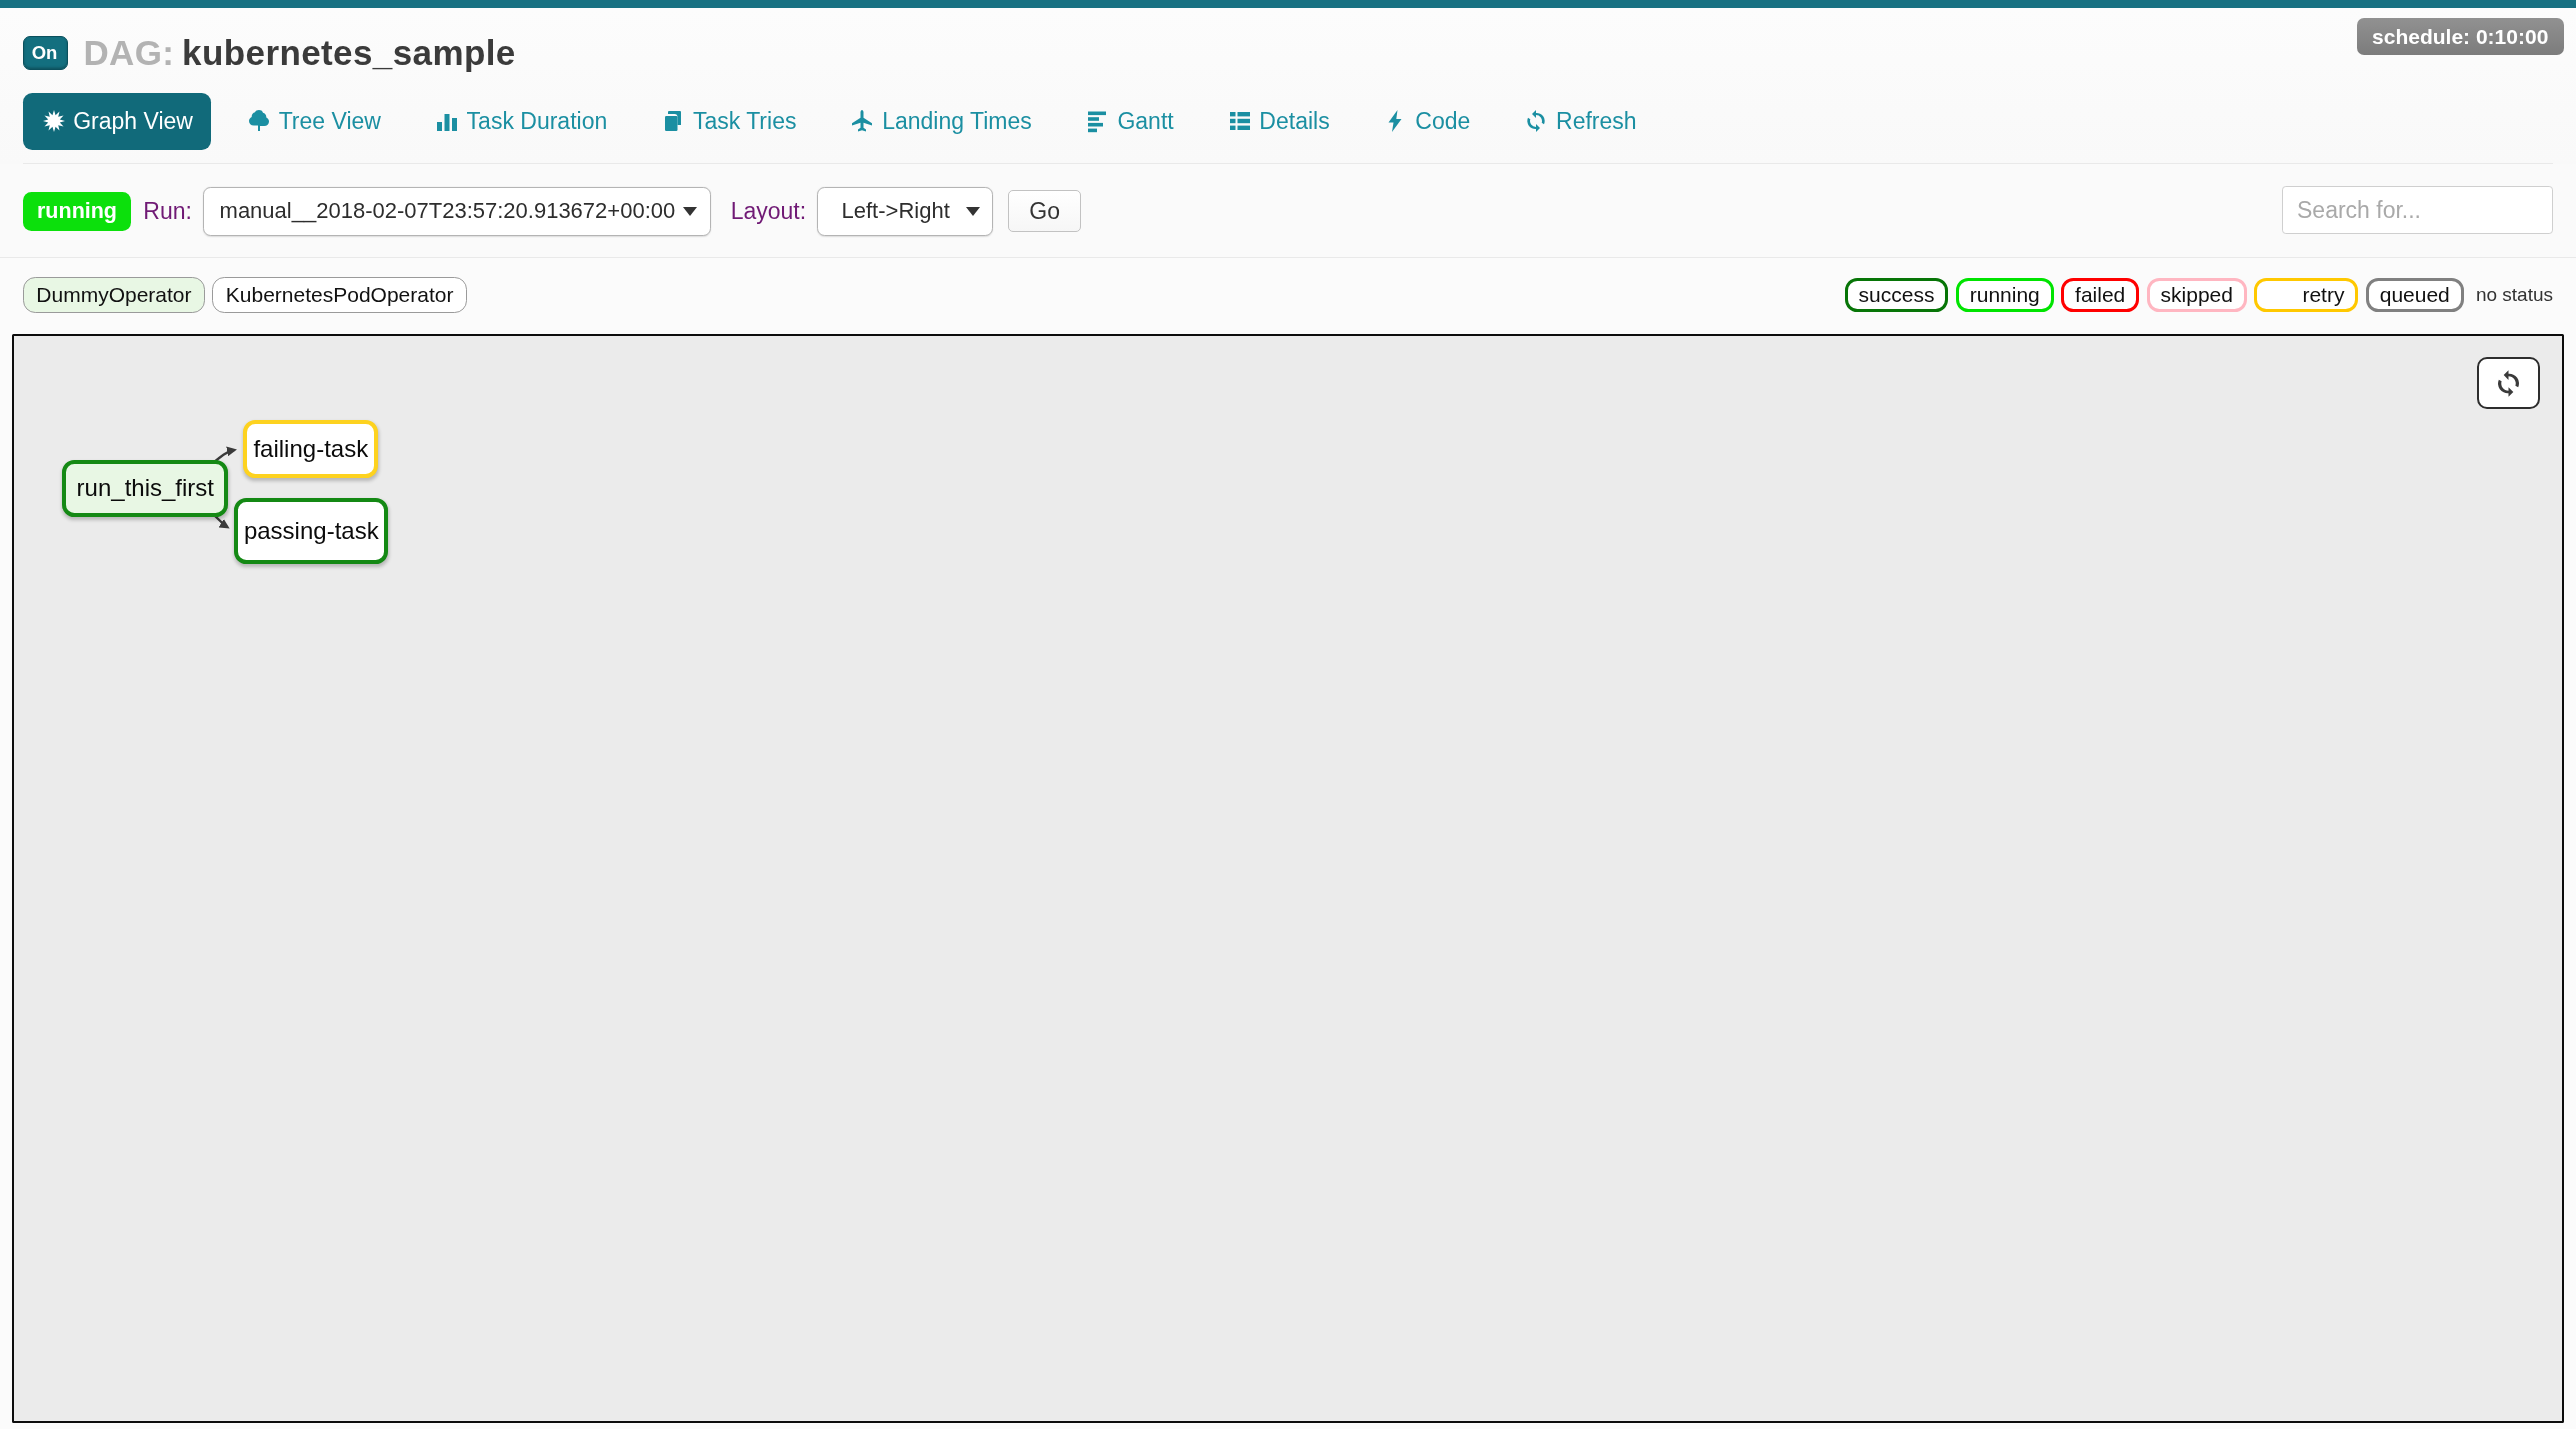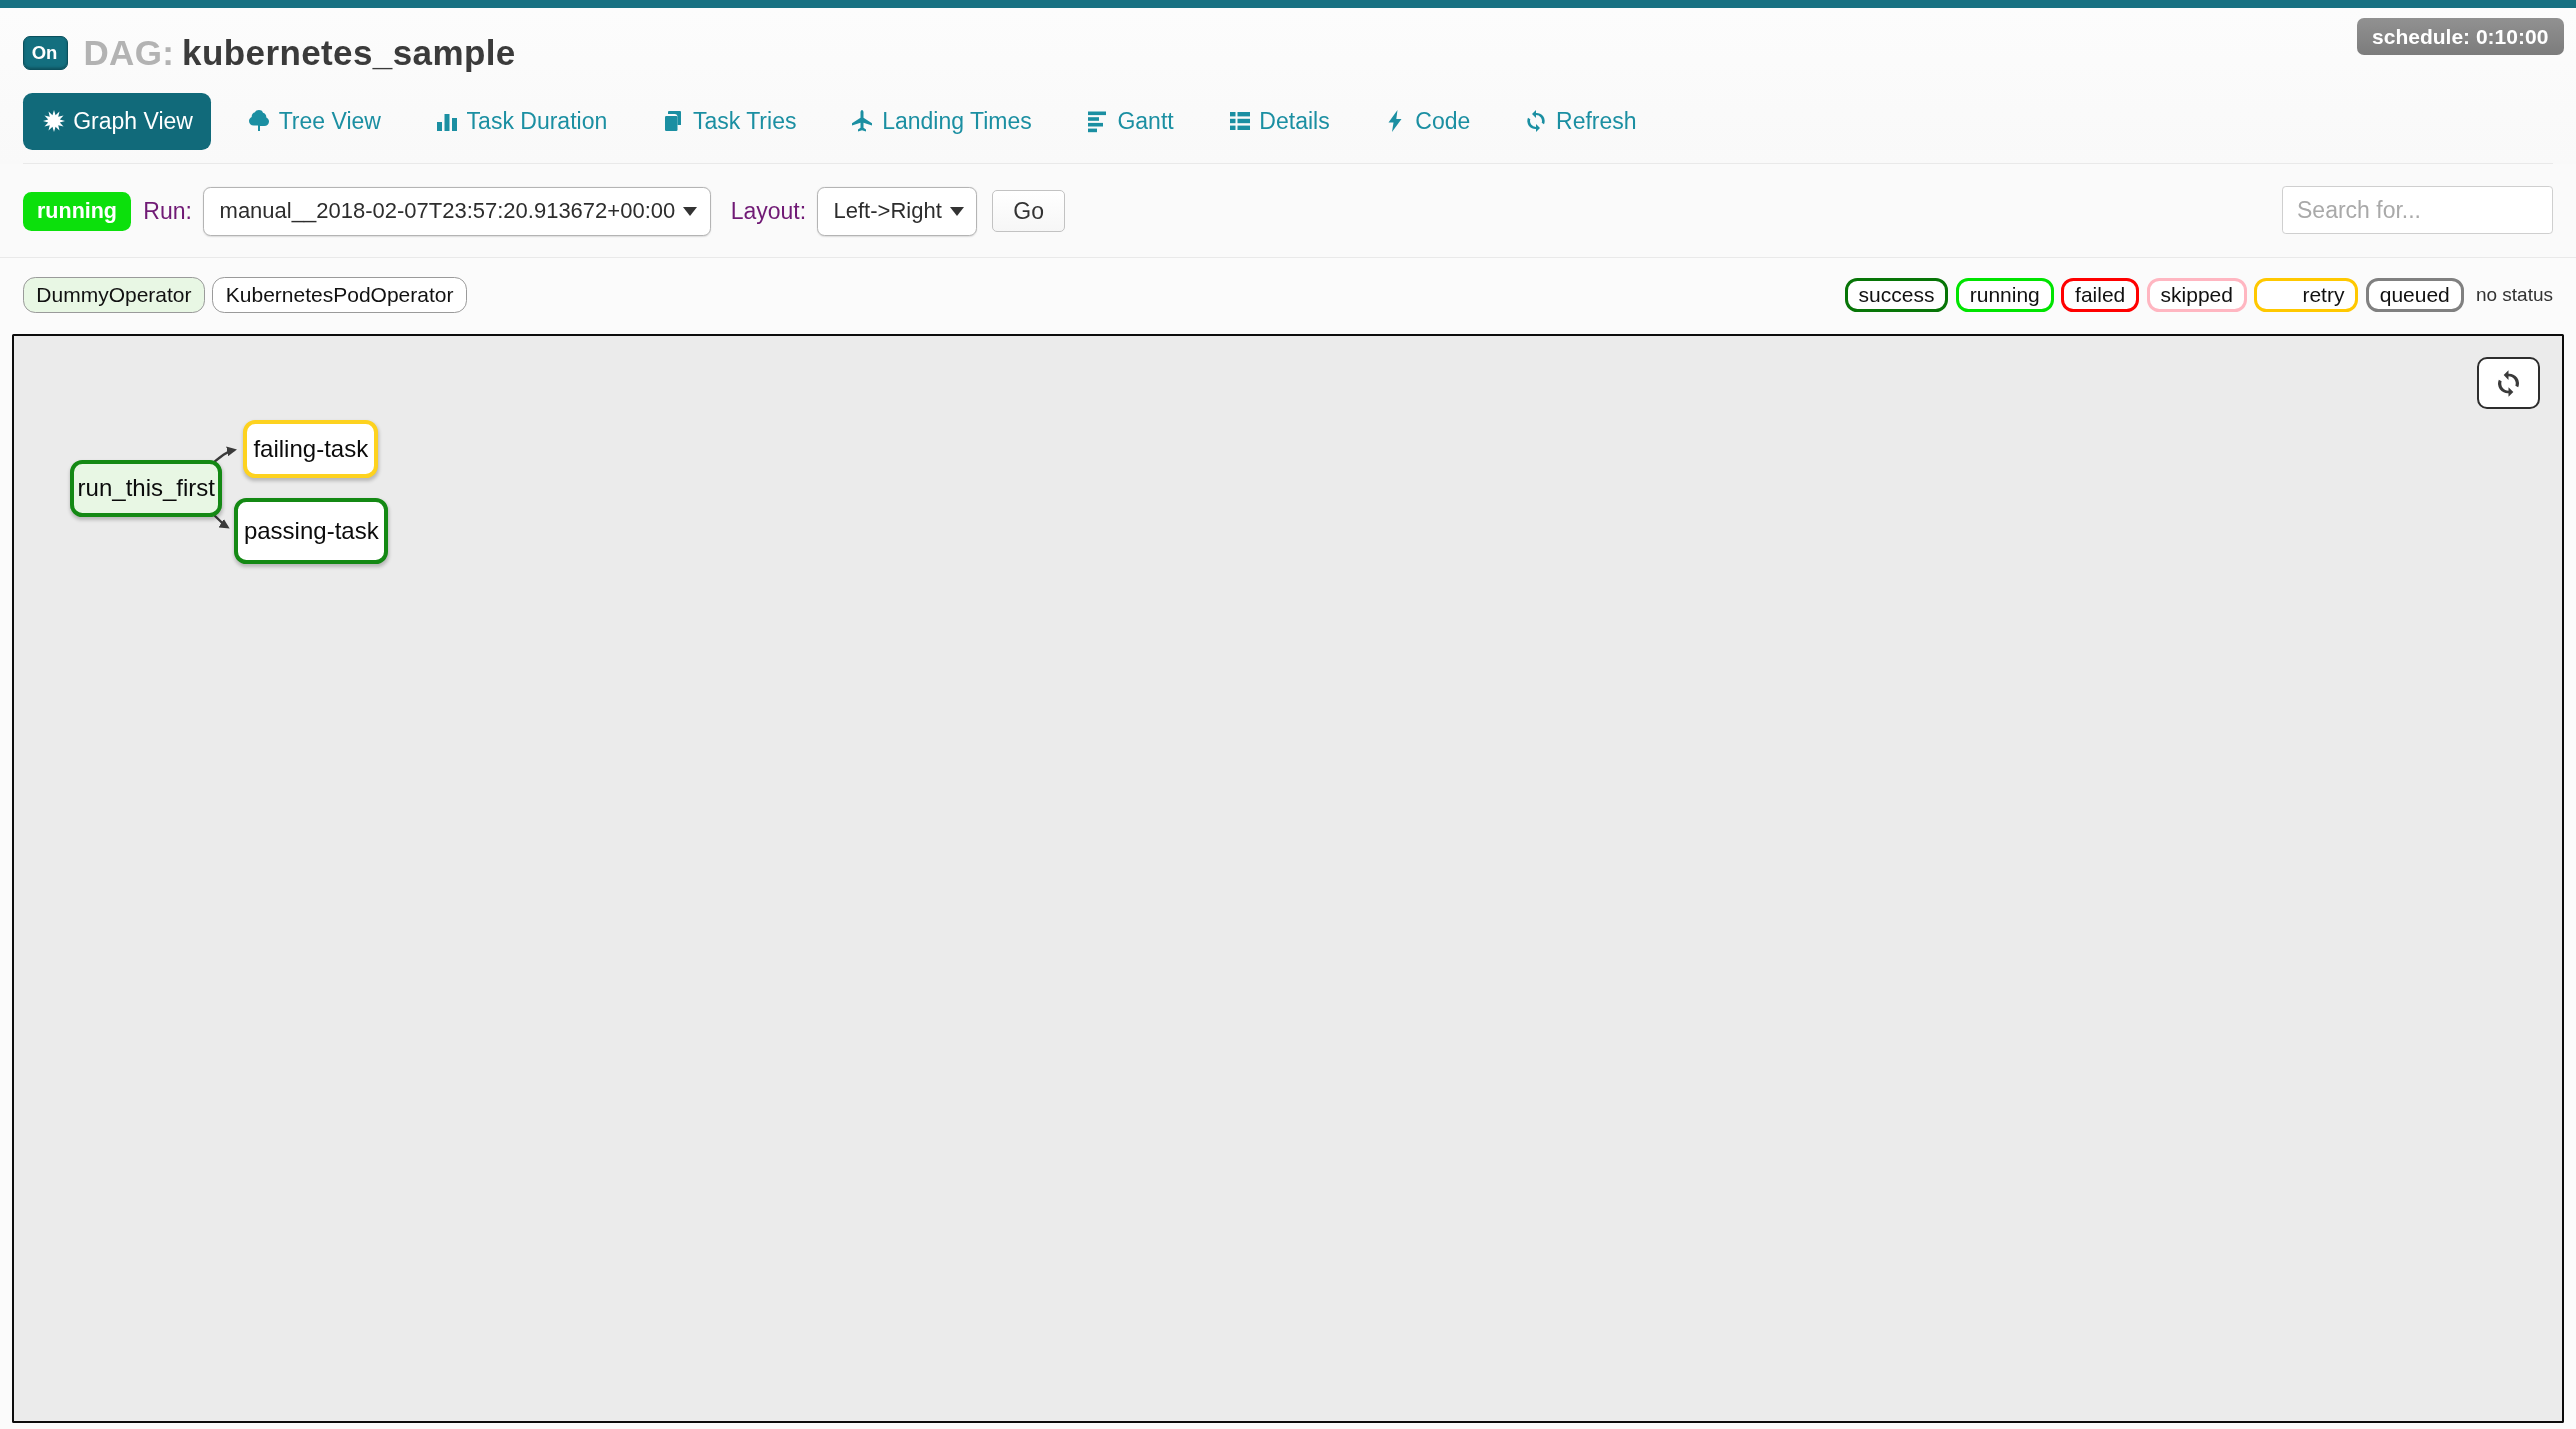--- a/index.html
+++ b/index.html
@@ -53,21 +53,21 @@
     display:flex; align-items:center; position:relative; cursor:pointer;
     font-size:22px; color:#2d2d2d; box-shadow:0 0.8px 1.5px rgba(0,0,0,.12);
   }
   .select .value { flex:1; text-align:center; padding:0 34px 0 15.4px; white-space:nowrap; }
   .caret {
     position:absolute; right:12.3px; top:50%; margin-top:-3.8px;
     width:0; height:0; border-left:7px solid transparent;
     border-right:7px solid transparent; border-top:9.2px solid #333;
   }
   .select-run { width:508px; }
-  .select-layout { width:160px; margin-right:15.4px; }
+  .select-layout { width:176px; margin-right:15.4px; }
   .select-layout + .go { margin-left:0; }
   .go {
     height:42px; padding:0 20px; font-size:23px; color:#333;
     background:linear-gradient(#fff,#f6f6f6); border:1.5px solid #c2c2c2;
     border-radius:5px; cursor:pointer; font-family:inherit;
   }
   .search-input {
     position:absolute; right:23px; top:50%; transform:translateY(-50%);
     width:271px; height:48px; border:1.5px solid #cfcfcf; border-radius:3.8px;
     font-size:23px; padding:0 14px; color:#333; font-family:inherit; background:#fff;
@@ -93,21 +93,21 @@
     margin:6.2px 12.3px 0 12.3px; height:1089px; background:#ebebeb;
     border:2.3px solid #0c0c0c; border-radius:1.5px; position:relative; overflow:hidden;
   }
   .edges { position:absolute; left:0; top:0; }
   .node {
     position:absolute; display:flex; align-items:center; justify-content:center;
     border:4.6px solid #148914; border-radius:12.3px; background:#fff;
     font-size:24px; color:#0b0b0b; cursor:pointer;
     box-shadow:0.8px 2.3px 3.8px rgba(0,0,0,.22);
   }
-  .node-run-this-first { left:56px; top:124px; width:152px; height:57px; }
+  .node-run-this-first { left:48px; top:124px; width:166px; height:57px; }
   .node-failing-task  { left:229px; top:84px; width:135px; height:58px; }
   .node-passing-task  { left:220px; top:162px; width:154px; height:66px; }
   .graph-refresh {
     position:absolute; top:21.5px; right:21.5px; width:63px; height:52px;
     background:#fff; border:2.3px solid #2d2d2d; border-radius:10px;
     display:flex; align-items:center; justify-content:center; cursor:pointer;
   }
   .graph-refresh svg { width:29px; height:29px; fill:#3a3a3a; }
 </style>
 </head>

